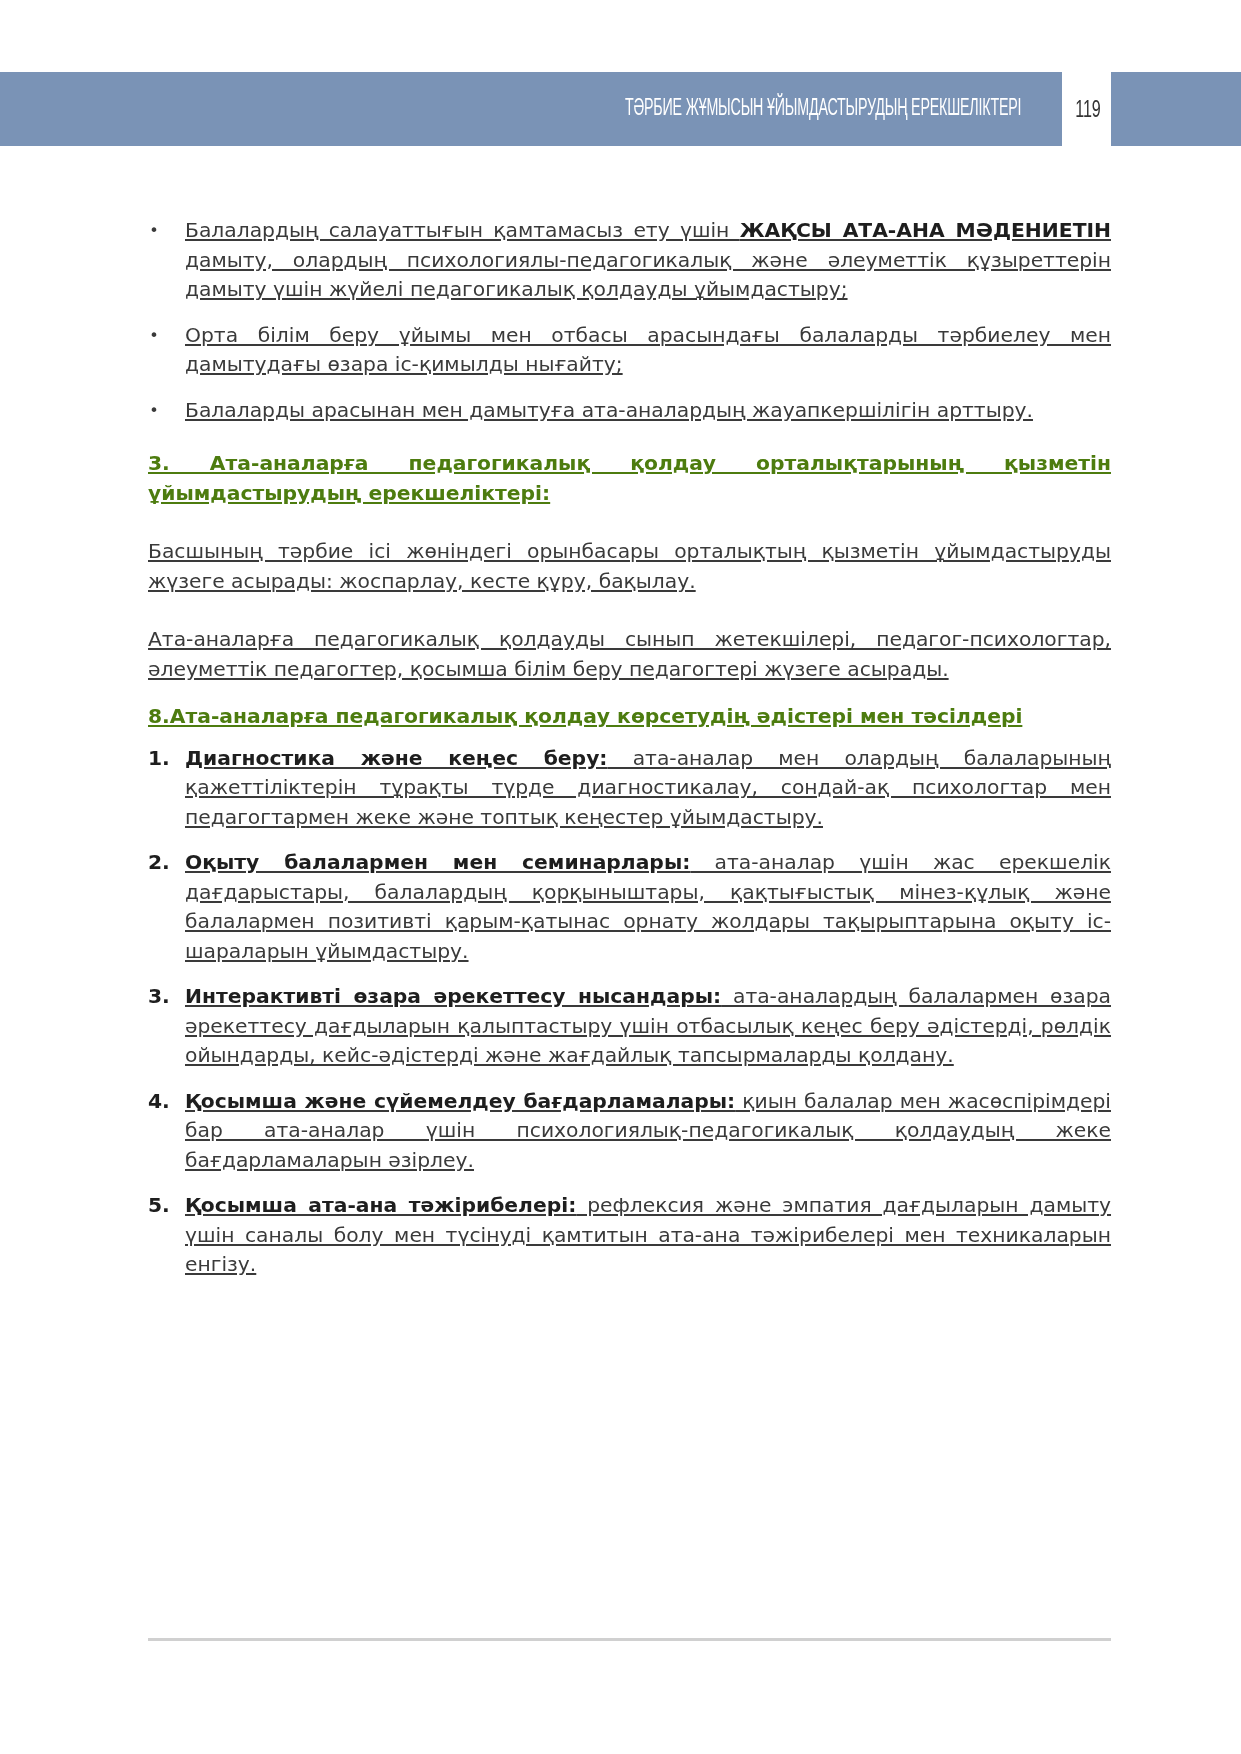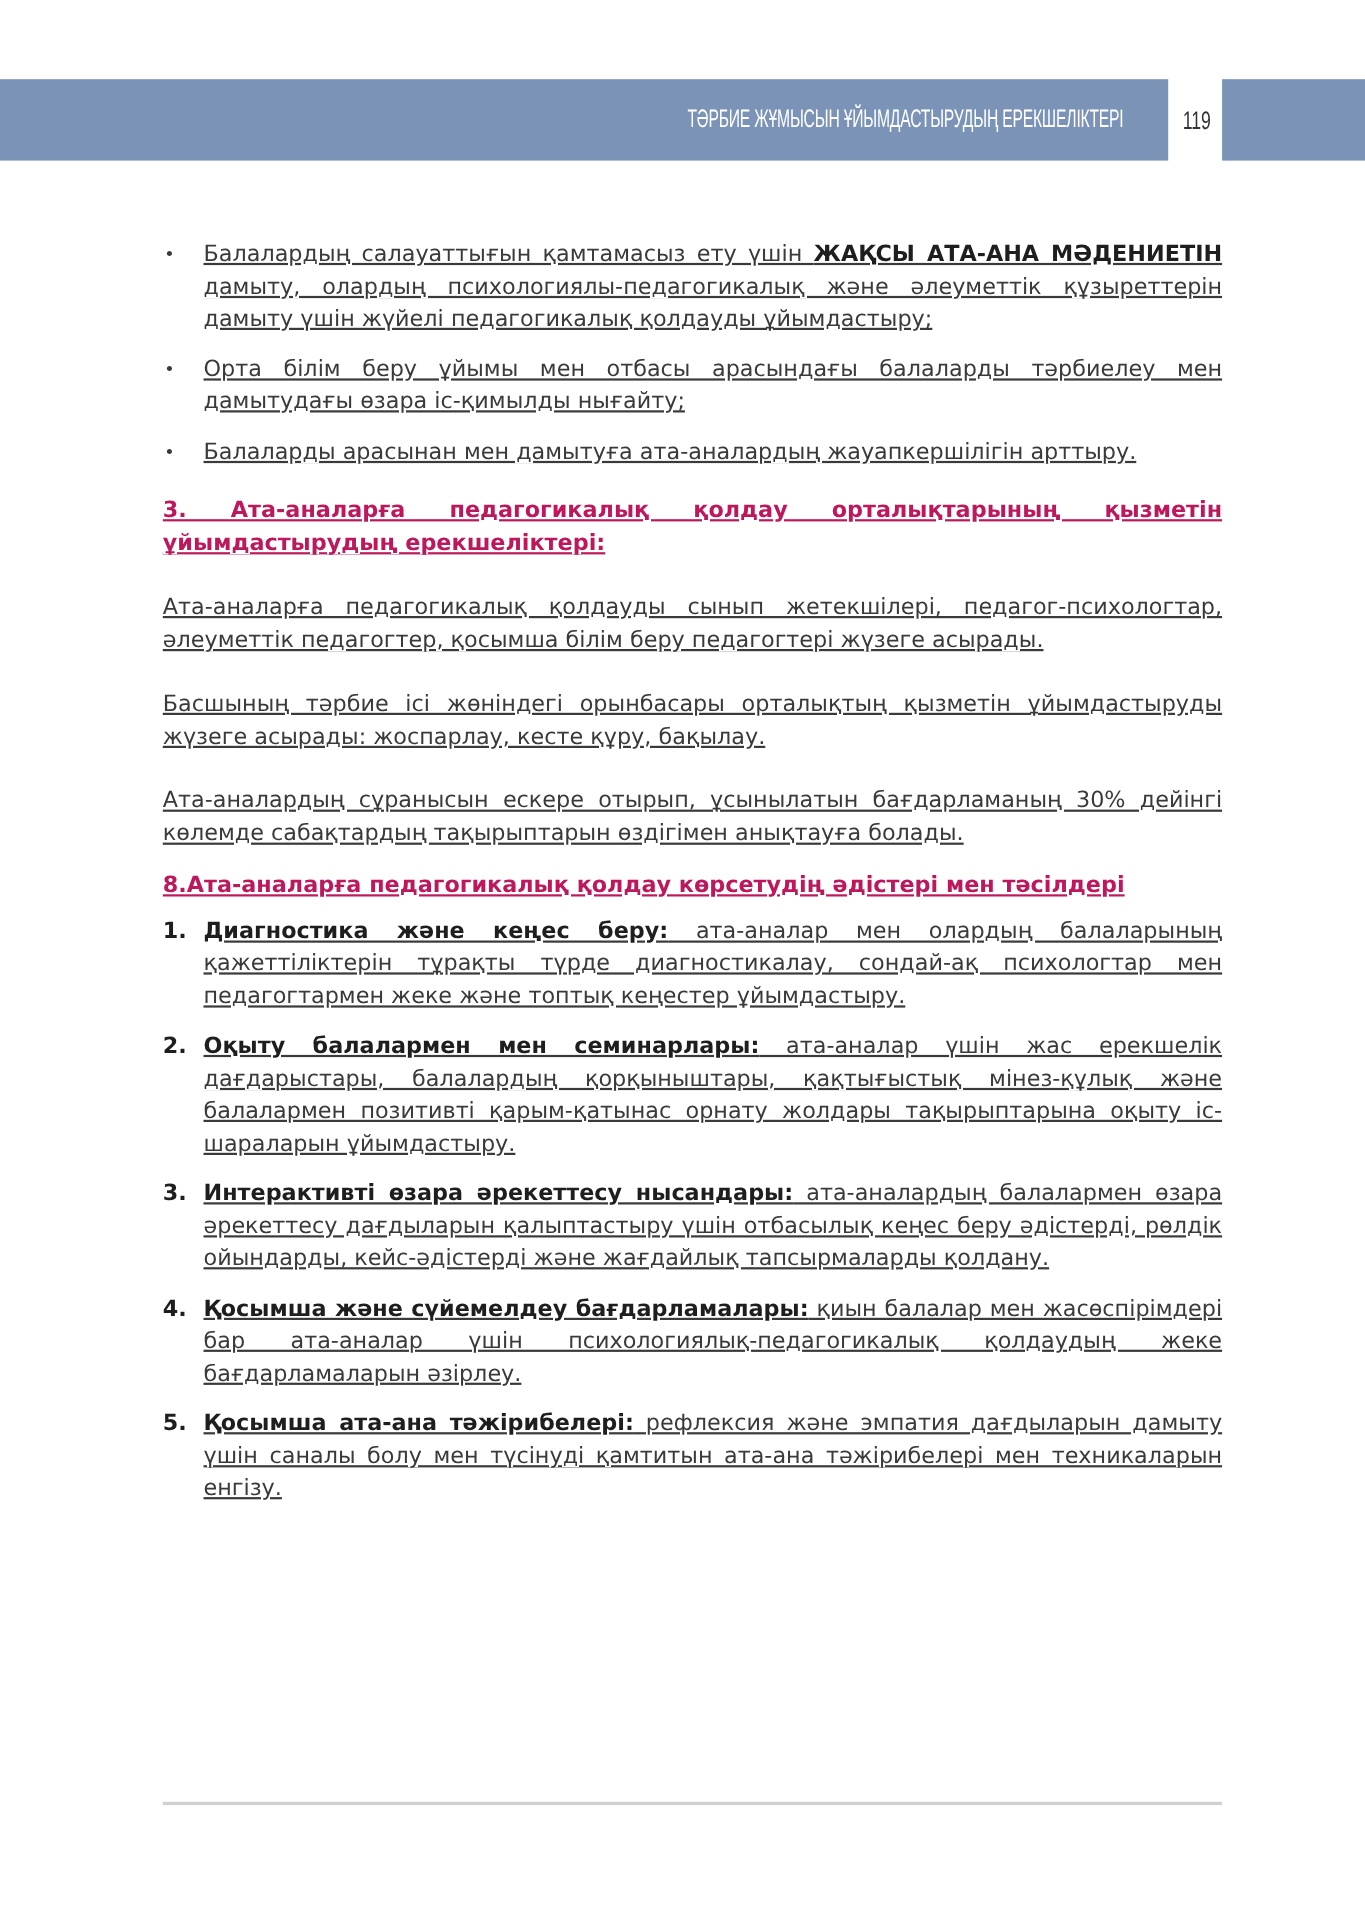--- a/index.html
+++ b/index.html
@@ -15,21 +15,21 @@
                  font-family: "Liberation Sans", sans-serif; font-size: 23px; color: #333333; transform: scaleX(0.7); }
 
   .content { position: absolute; left: 148px; top: 216px; width: 963px; font-size: 20.3px; line-height: 29.5px; }
   p, .item { margin: 0; text-align: justify; text-decoration: underline; }
   b, .bold { color: #1e1e1e; font-weight: bold; }
 
   .bullet-list { margin: 0; padding: 0; list-style: none; }
   .bullet-item { position: relative; padding-left: 37px; margin-bottom: 16px; }
   .bullet-glyph { position: absolute; left: 0; top: 0; width: 12px; text-align: center; color: #3a3a3a; font-size: 16px; }
 
-  .section-heading { font-weight: bold; color: #be185d; margin: 0; text-align: justify; }
+  .section-heading { font-weight: bold; color: #4d7c0f; margin: 0; text-align: justify; }
   .h3 { margin-top: 24px; }
   .para { margin-top: 29px; }
   .h4 { margin-top: 18px; }
 
   .num-list { margin: 12px 0 0 0; padding: 0; list-style: none; }
   .num-item { position: relative; padding-left: 37px; margin-bottom: 16px; }
   .num-label { position: absolute; left: 0; top: 0; font-weight: bold; color: #1e1e1e; }
   .h5 { margin-top: 20px; }
 
   .divider { position: absolute; left: 148px; top: 1638px; width: 963px; height: 3px; background: #d0d0d0; }
@@ -53,23 +53,22 @@
       <span class="bullet-glyph">•</span>
       <p>Орта білім беру ұйымы мен отбасы арасындағы балаларды тәрбиелеу мен дамытудағы өзара іс-қимылды нығайту;</p>
     </li>
     <li class="bullet-item">
       <span class="bullet-glyph">•</span>
       <p>Балаларды арасынан мен дамытуға ата-аналардың жауапкершілігін арттыру.</p>
     </li>
   </ul>
 
   <p class="section-heading h3">3. Ата-аналарға педагогикалық қолдау орталықтарының қызметін ұйымдастырудың ерекшеліктері:</p>
+  <p class="para">Басшының тәрбие ісі жөніндегі орынбасары орталықтың қызметін ұйымдастыруды жүзеге асырады: жоспарлау, кесте құру, бақылау.</p>
   <p class="para">Ата-аналарға педагогикалық қолдауды сынып жетекшілері, педагог-психологтар, әлеуметтік педагогтер, қосымша білім беру педагогтері жүзеге асырады.</p>
-  <p class="para">Басшының тәрбие ісі жөніндегі орынбасары орталықтың қызметін ұйымдастыруды жүзеге асырады: жоспарлау, кесте құру, бақылау.</p>
-  <p class="para">Ата-аналардың сұранысын ескере отырып, ұсынылатын бағдарламаның 30% дейінгі көлемде сабақтардың тақырыптарын өздігімен анықтауға болады.</p>
 
   <p class="section-heading h4">8.Ата-аналарға педагогикалық қолдау көрсетудің әдістері мен тәсілдері</p>
   <ol class="num-list">
     <li class="num-item">
       <span class="num-label">1.</span>
       <p><b>Диагностика және кеңес беру:</b><span> ата-аналар мен олардың балаларының қажеттіліктерін тұрақты түрде диагностикалау, сондай-ақ психологтар мен педагогтармен жеке және топтық кеңестер ұйымдастыру.</span></p>
     </li>
     <li class="num-item">
       <span class="num-label">2.</span>
       <p><b>Оқыту балалармен мен семинарлары:</b><span> ата-аналар үшін жас ерекшелік дағдарыстары, балалардың қорқыныштары, қақтығыстық мінез-құлық және балалармен позитивті қарым-қатынас орнату жолдары тақырыптарына оқыту іс-шараларын ұйымдастыру.</span></p>

